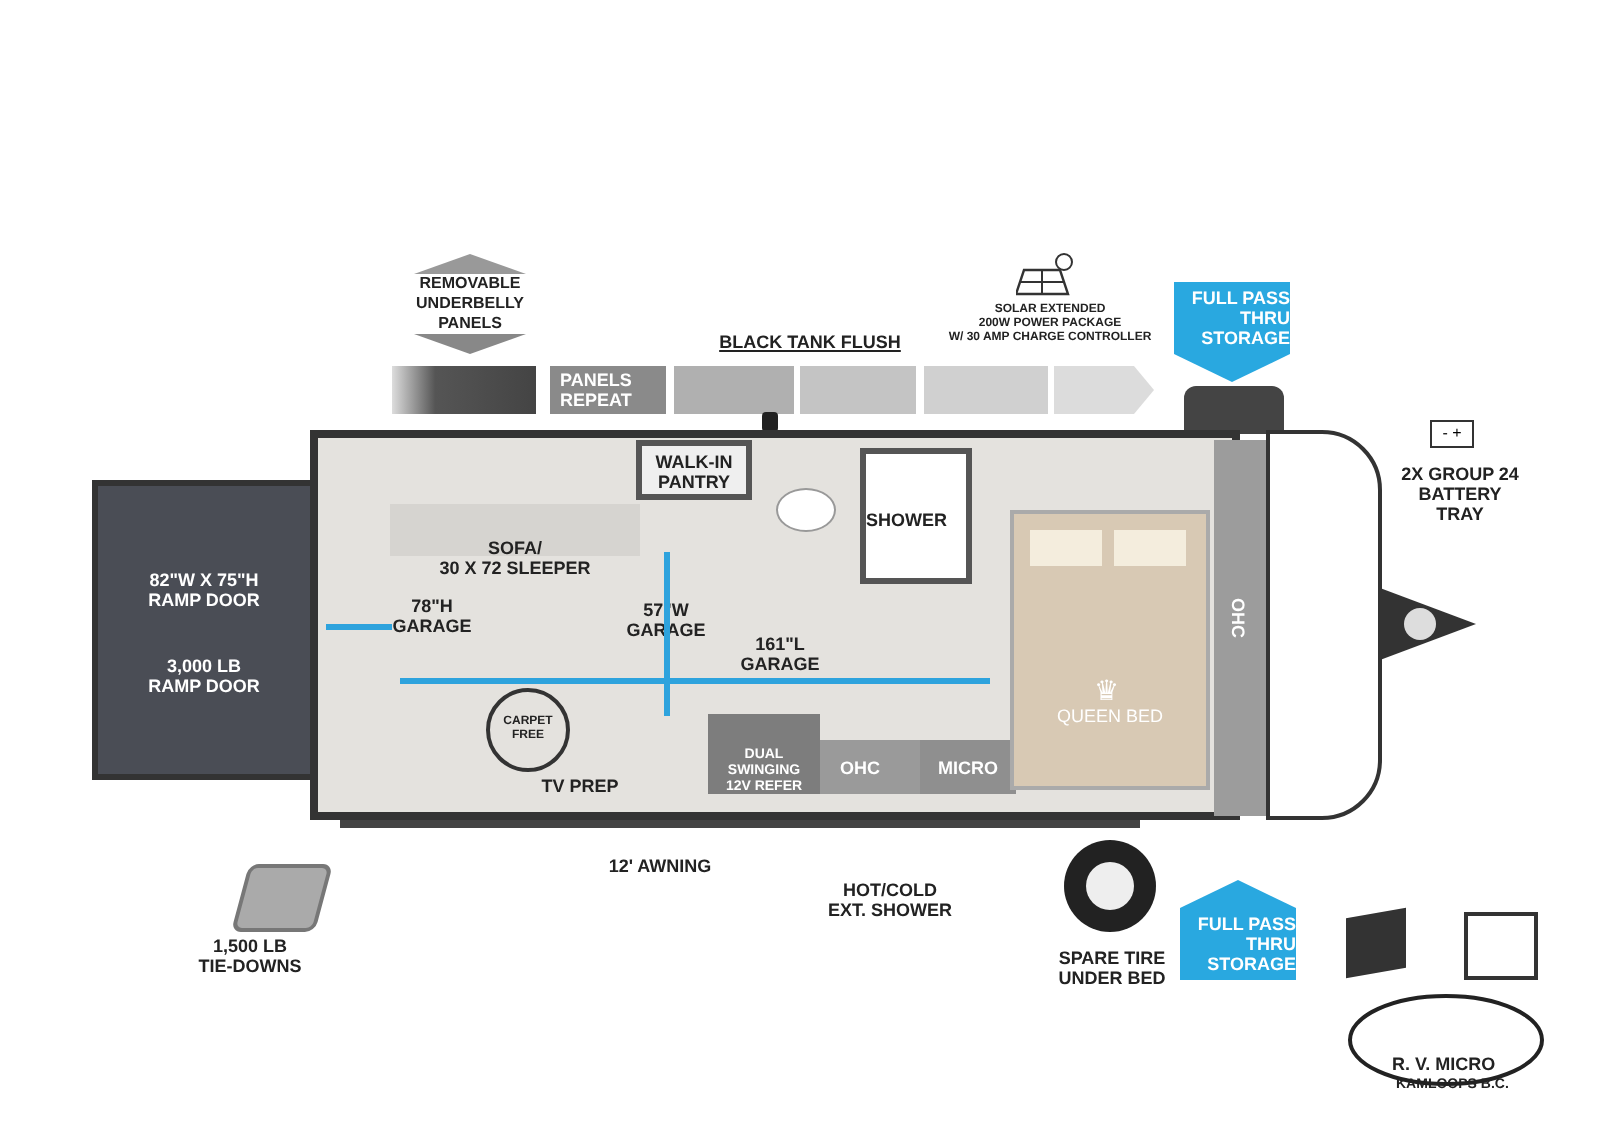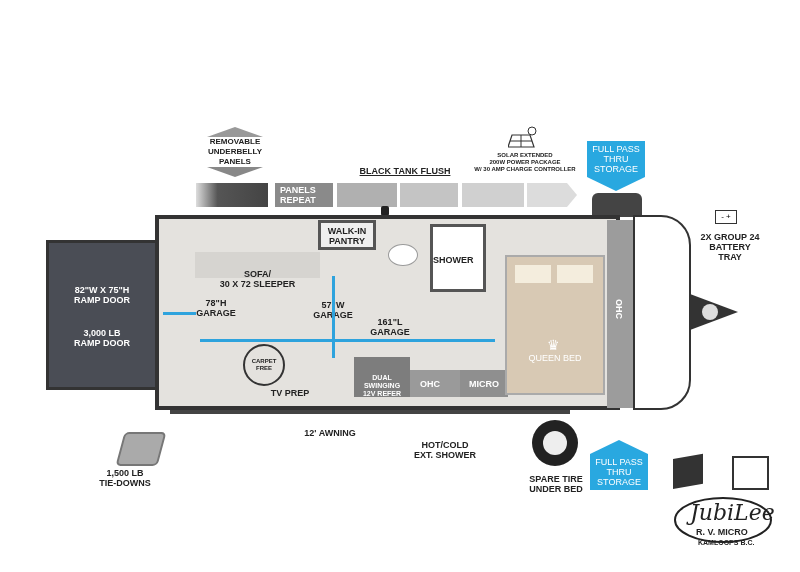--- a/index.html
+++ b/index.html
@@ -2,21 +2,21 @@
 <html><head>
 <meta charset="utf-8">
 <style>
   html, body { margin:0; padding:0; background:#ffffff; }
   body { width:800px; height:572px; position:relative; overflow:hidden; font-family:"Liberation Sans", sans-serif; }
   .abs { position:absolute; }
   .lbl { position:absolute; font-family:"Liberation Sans", sans-serif; font-weight:bold; color:#222; font-size:9px; line-height:10px; text-align:center; text-transform:uppercase; white-space:pre-line; }
   .wlbl { color:#ffffff; }
   .panel { position:absolute; top:183px; height:24px; background:#bdbdbd; }
   .blue-arrow-down { position:absolute; width:58px; }
-  .stor-box { background:#29a8e0; color:#fff; font-weight:normal; font-size:9px; line-height:10px; text-align:center; padding:3px 0; white-space:pre-line; }
+  .stor-box { background:#29a8e0; color:#fff; font-weight:bold; font-size:9px; line-height:10px; text-align:right; padding:3px 0; white-space:pre-line; }
   .floor { position:absolute; left:155px; top:215px; width:465px; height:195px; background:#e4e2de; border:4px solid #333; box-sizing:border-box; }
   .hline { position:absolute; height:3px; background:#2ea3dd; }
   .vline { position:absolute; width:3px; background:#2ea3dd; }
 </style>
 </head>
 <body>
 
 <div class="abs" style="left:207px;top:127px;width:56px;height:50px;">
   <svg width="56" height="50">
       <polygon points="28,0 56,10 0,10" fill="#999"></polygon>
@@ -159,16 +159,15 @@
 THRU
 STORAGE</div>
 </div>
 
 <div class="abs" style="left:668px;top:445px;width:110px;height:105px;">
   <svg width="110" height="105">
     <rect x="5" y="15" width="30" height="30" fill="#333" transform="skewY(-10)"></rect>
     <rect x="65" y="12" width="35" height="32" fill="#fff" stroke="#333" stroke-width="2"></rect>
     <ellipse cx="55" cy="75" rx="48" ry="22" fill="#fff" stroke="#222" stroke-width="2"></ellipse>
   </svg>
-  <div class="abs" style="left:22px;top:55px;font-family:'DejaVu Serif',serif;font-size:22px;font-style:italic;color:#222;">JubiLee</div>
   <div class="abs" style="left:28px;top:82px;font-size:9px;font-weight:bold;color:#222;">R. V. MICRO</div>
   <div class="abs" style="left:30px;top:94px;font-size:7px;font-weight:bold;color:#222;">KAMLOOPS B.C.</div>
 </div>
 
 </body></html>

